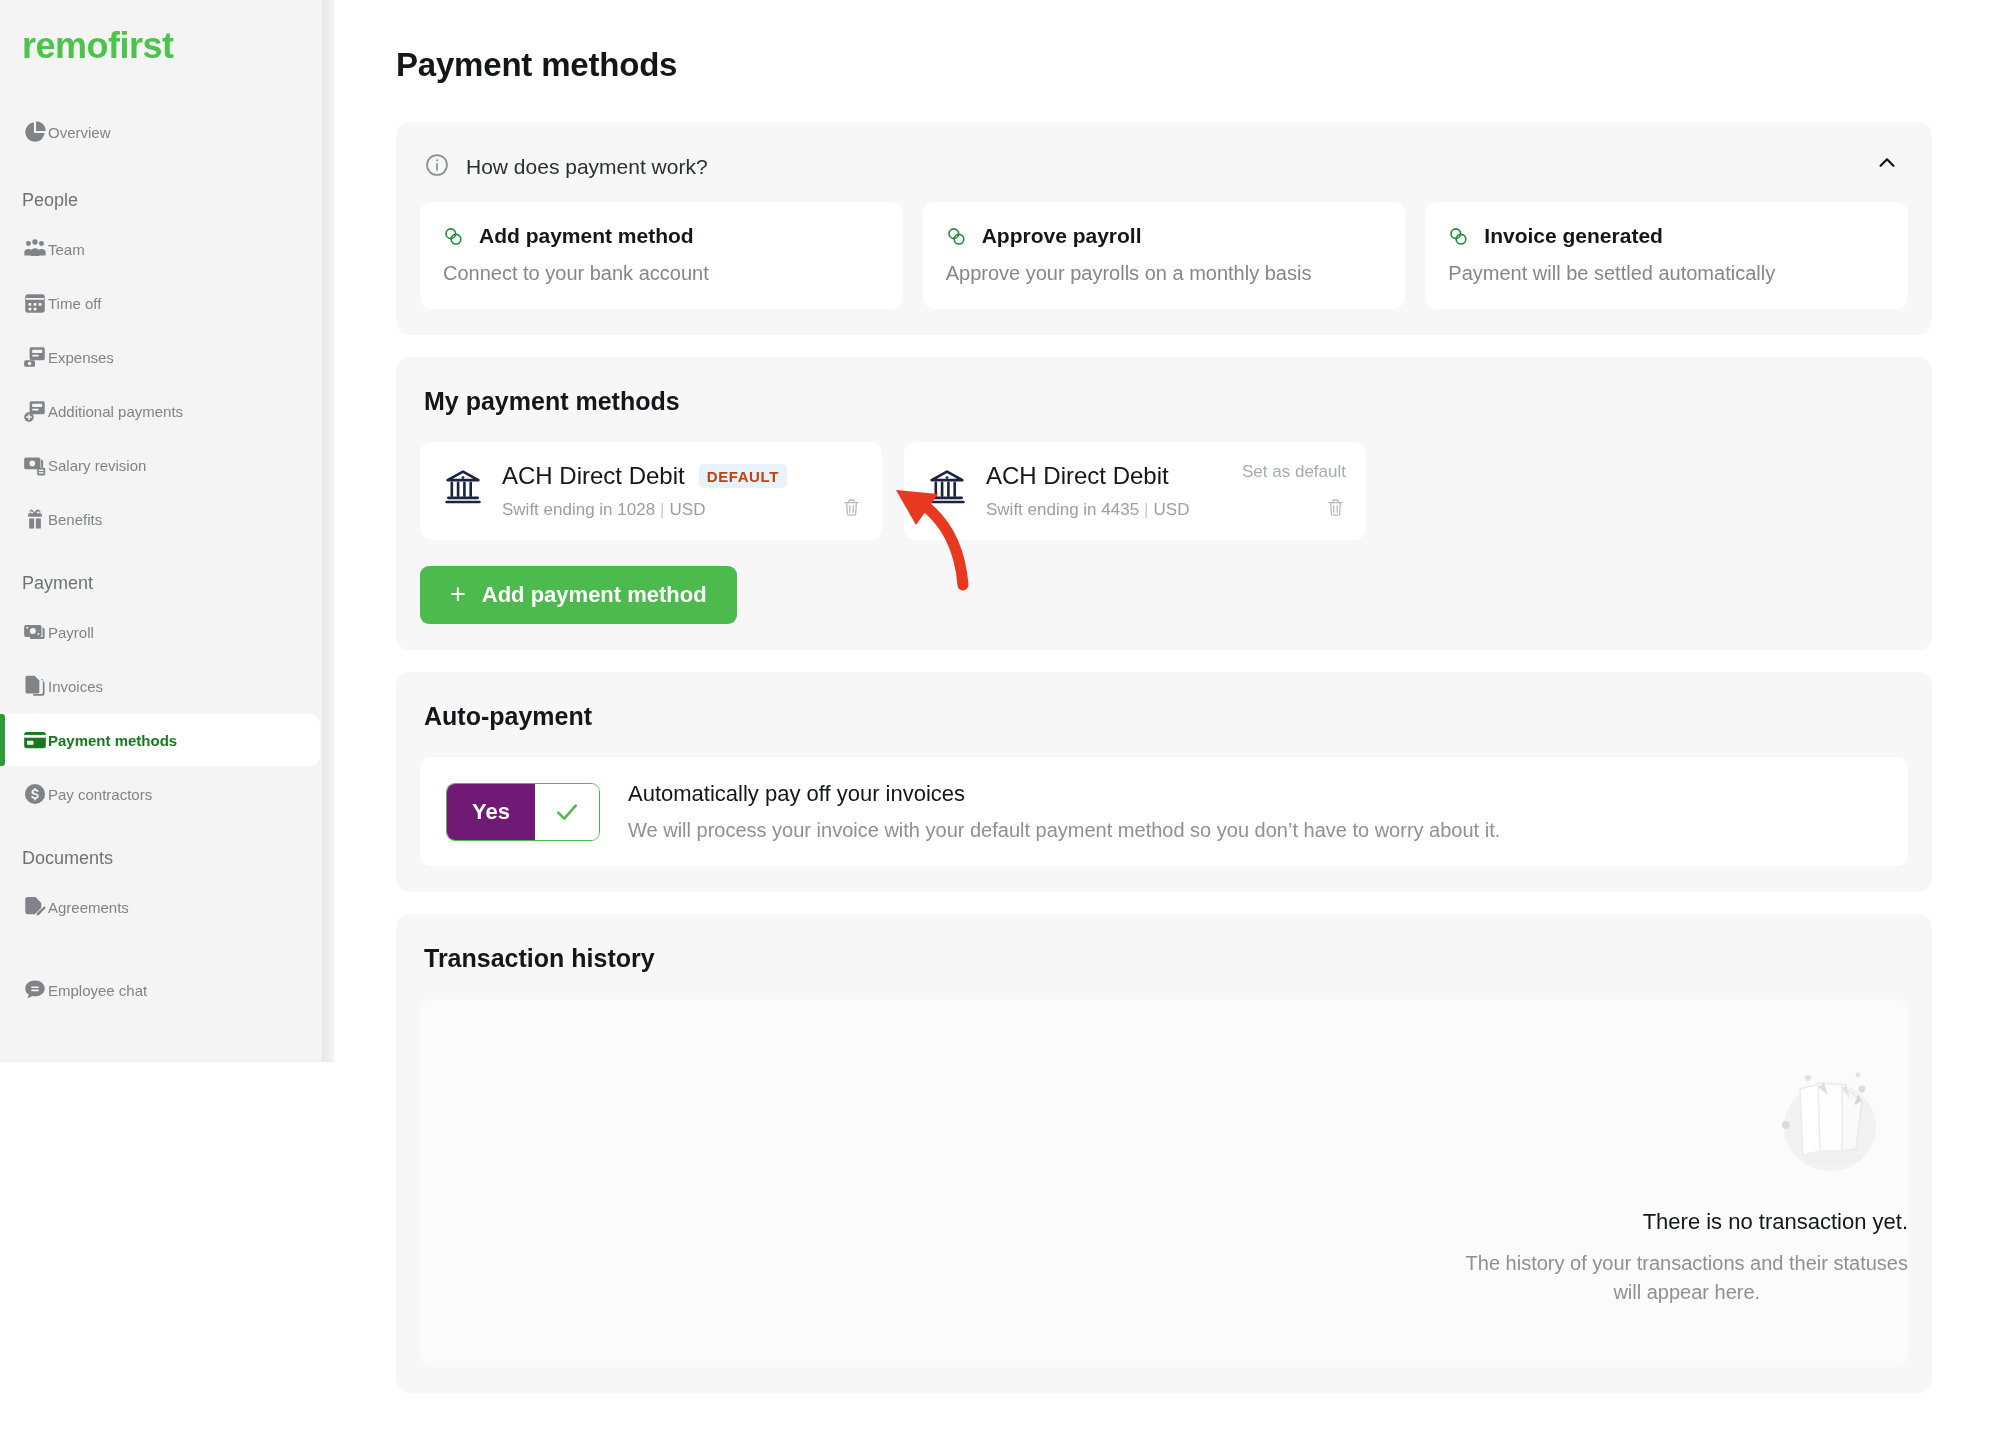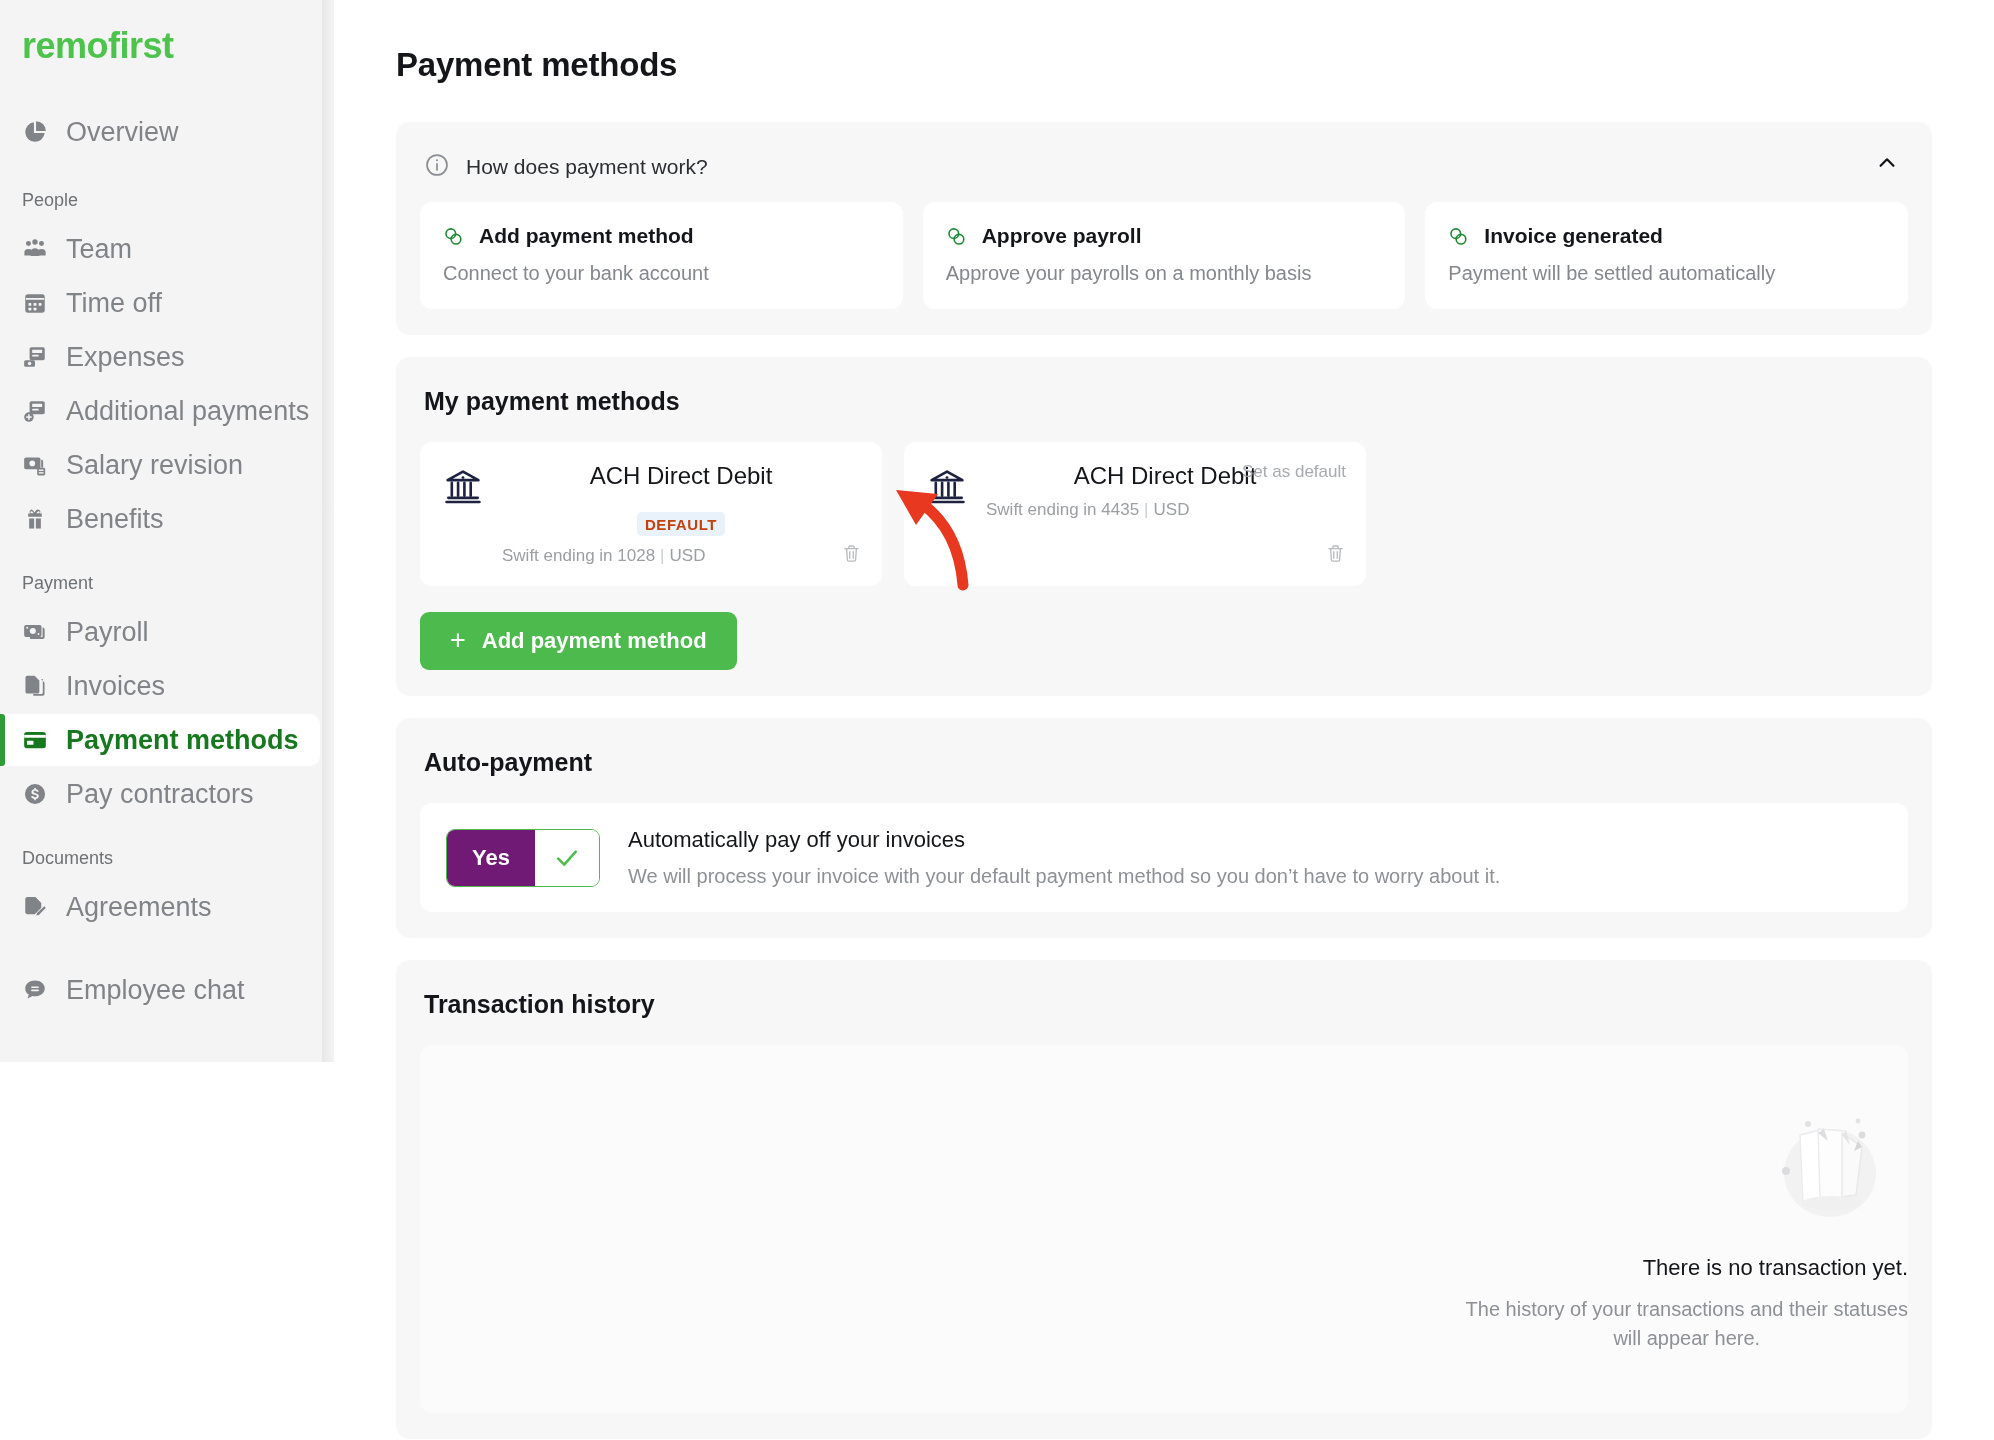--- a/index.html
+++ b/index.html
@@ -27,23 +27,23 @@
   .logo {
     font-size: 36px; font-weight: 700; color: #4cc44c;
     letter-spacing: -0.5px; padding: 0 0 0 22px; margin-bottom: 40px;
     line-height: 40px;
   }
   .nav-section-label {
     font-size: 18px; color: #6f7275; padding: 0 0 0 22px;
     margin: 26px 0 12px 0; font-weight: 400;
   }
   .nav-item {
-    display: flex; align-items: center; gap: 18px;
+    display: flex; align-items: center; 
     height: 52px; padding-left: 22px; margin: 0 0 2px 0;
-    color: #808387; font-size: 27px; position: relative;
+    color: #808387; font-size: 15px; position: relative;
     cursor: pointer;
   }
   .nav-item .ico { width: 26px; height: 26px; display:inline-flex; align-items:center; justify-content:center; flex: none; }
   .nav-item .ico svg { width: 26px; height: 26px; fill: #808387; }
   .nav-item.active {
     background: #ffffff; color: #17781f; font-weight: 700;
     border-radius: 0 10px 10px 0; margin-right: 14px;
   }
   .nav-item.active::before{
     content:""; position:absolute; left:0; top:0; bottom:0; width:5px;
@@ -77,21 +77,21 @@
 
   
   .section-title { font-size: 25px; font-weight: 600; color: #14161a; margin: 4px 0 26px 4px; }
   .pm-row { display: flex; gap: 22px; }
   .pm-card {
     width: 462px; background: #ffffff; border-radius: 12px;
     padding: 20px 22px 20px 22px; display: flex; gap: 18px; position: relative;
   }
   .bank-ico svg { width: 42px; height: 42px; display:block; margin-top: 4px; }
   .pm-body { flex: 1; }
-  .pm-title-row { display: flex; align-items: center; gap: 22px; flex-direction: column; }
+  .pm-title-row { display: flex; align-items: center; gap: 14px; }
   .pm-title { font-size: 24px; color: #14161a; }
   .badge-default {
     background: #e9f1fb; color: #c2410c; font-size: 15px; font-weight: 700;
     letter-spacing: 0.6px; border-radius: 5px; padding: 4px 8px 3px 8px;
   }
   .pm-sub { font-size: 17px; color: #9b9ea2; margin-top: 10px; }
   .pm-sub .sep { color: #c9ccd0; margin: 0 5px; }
   .set-default { position: absolute; right: 20px; top: 20px; font-size: 17px; color: #a7aaae; cursor: pointer; }
   .trash { position: absolute; right: 20px; bottom: 22px; cursor: pointer; }
   .trash svg { width: 21px; height: 21px; display:block; }

